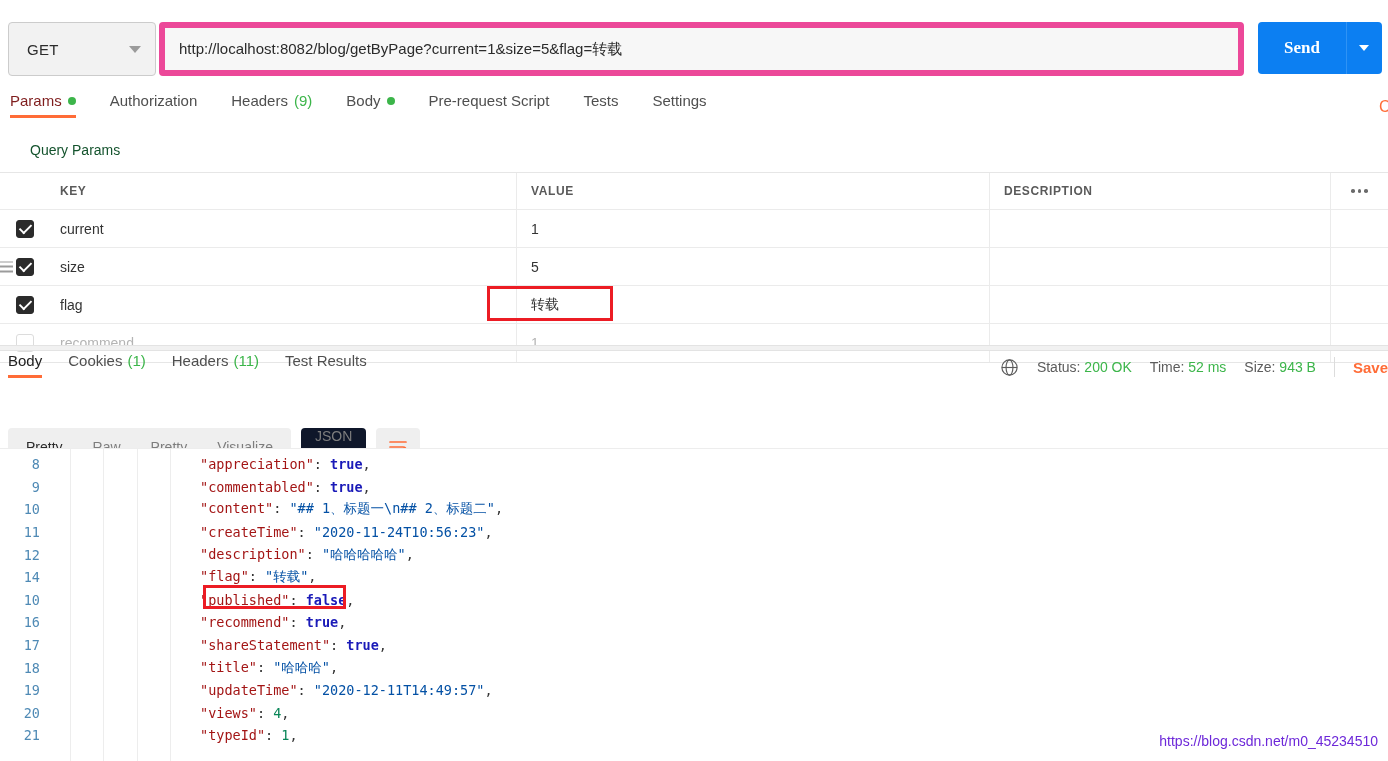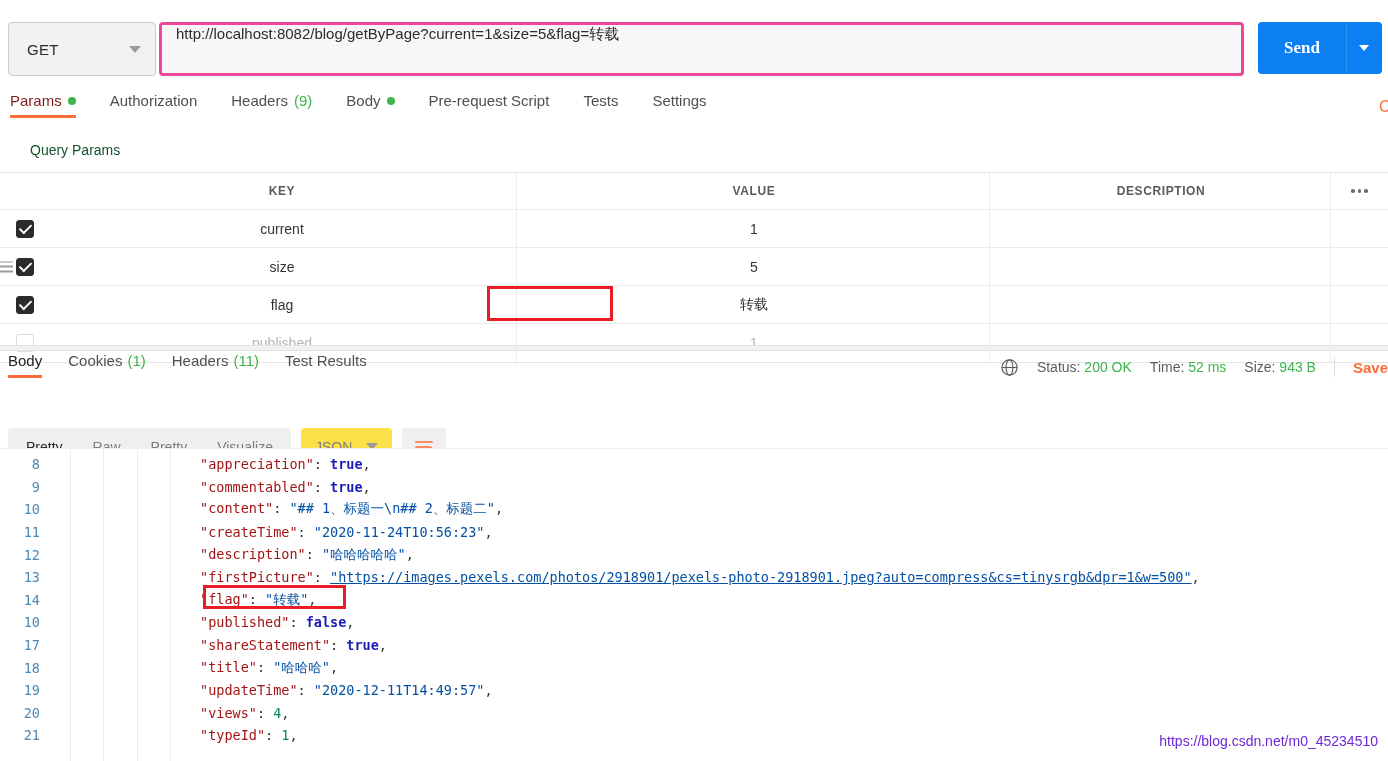--- a/index.html
+++ b/index.html
@@ -28,23 +28,23 @@
   }
   .method-label { font-size: 15px; color: #2b2b2b; letter-spacing: .3px; }
   .caret-down {
     width: 0; height: 0;
     border-left: 6px solid transparent;
     border-right: 6px solid transparent;
     border-top: 7px solid #9b9b9b;
   }
   .url-box {
     flex: 1; height: 54px; margin-left: 3px;
-    border: 3px solid #ec4899; border-radius: 4px;
+    border: 6px solid #ec4899; border-radius: 4px;
     background: #f7f7f7;
-    display: flex; 
+    display: flex; align-items: center;
     padding: 0 14px;
     max-width: 1085px;
     overflow: hidden;
   }
   .url-text {
     font-size: 15px; color: #2b2b2b; white-space: nowrap;
   }
   .send-group {
     display: flex; margin-left: 14px; height: 52px;
     border-radius: 4px; overflow: hidden;
@@ -118,21 +118,20 @@
     position: relative;
   }
   .ptr:last-child { border-bottom: none; }
   .ptr.header { height: 37px; }
   .pcell {
     display: flex; align-items: center;
     border-right: 1px solid #ebebeb;
     padding: 0 12px;
     font-size: 14px; color: #333333;
     overflow: hidden;
-    justify-content: center;
   }
   .c-check { width: 46px; border-right: none; justify-content: flex-start; padding-left: 16px; }
   .c-key   { width: 471px; padding-left: 14px; }
   .c-value { width: 473px; padding-left: 14px; }
   .c-desc  { flex: 1; padding-left: 14px; border-right: none; }
   .c-dots  { width: 58px; border-left: 1px solid #ebebeb; border-right: none;
              justify-content: center; }
   .hdr-txt {
     font-size: 12px; font-weight: bold; color: #5a5a5a;
     letter-spacing: .6px;
@@ -210,23 +209,24 @@
     background: #efefef; border-radius: 4px; height: 37px;
     display: flex; align-items: center; padding: 0 3px;
   }
   .seg-item {
     font-size: 14px; color: #7d7d7d; padding: 0 15px;
     height: 31px; display: flex; align-items: center;
     border-radius: 3px; cursor: pointer;
   }
   .seg-item.active { color: #2b2b2b; }
   .json-seg {
-    background: #fde047; border-radius: 4px; height: 37px;
+    background: #0f172a; border-radius: 4px; height: 37px;
     display: flex; align-items: center; gap: 14px; padding: 0 14px;
     cursor: pointer;
+    flex-direction: column;
   }
   .json-seg .lbl { font-size: 14px; color: #7d7d7d; }
   .wrap-btn {
     background: #efefef; border-radius: 4px; height: 37px; width: 44px;
     display: flex; align-items: center; justify-content: center; cursor: pointer;
   }
 
   
   .code-area {
     position: absolute; left: 0; top: 448px;
@@ -385,21 +385,21 @@
         <div class="pcell c-desc">
           <span></span>
         </div>
         <div class="pcell c-dots"></div>
       </div>
       <div class="ptr faded">
         <div class="pcell c-check">
           <span class="cb"></span>
         </div>
         <div class="pcell c-key">
-          <span>published</span>
+          <span>recommend</span>
         </div>
         <div class="pcell c-value">
           <span>1</span>
         </div>
         <div class="pcell c-desc">
           <span></span>
         </div>
         <div class="pcell c-dots"></div>
       </div>
     </div>
@@ -491,32 +491,32 @@
       </div>
       <div class="code-row">
         <span class="ln">11</span>
         <span class="code-text"><span class="k">"createTime"</span><span class="p">: </span><span class="s">"2020-11-24T10:56:23"</span><span class="p">,</span></span>
       </div>
       <div class="code-row">
         <span class="ln">12</span>
         <span class="code-text"><span class="k">"description"</span><span class="p">: </span><span class="s">"哈哈哈哈哈"</span><span class="p">,</span></span>
       </div>
       <div class="code-row">
-        <span class="ln">13</span>
-        <span class="code-text"><span class="k">"firstPicture"</span><span class="p">: </span><span class="s u">"https://images.pexels.com/photos/2918901/pexels-photo-2918901.jpeg?auto=compress&amp;cs=tinysrgb&amp;dpr=1&amp;w=500"</span><span class="p">,</span></span>
-      </div>
-      <div class="code-row">
         <span class="ln">14</span>
         <span class="code-text"><span class="k">"flag"</span><span class="p">: </span><span class="s">"转载"</span><span class="p">,</span></span>
       </div>
       <div class="code-row">
         <span class="ln">10</span>
         <span class="code-text"><span class="k">"published"</span><span class="p">: </span><span class="b">false</span><span class="p">,</span></span>
       </div>
       <div class="code-row">
+        <span class="ln">16</span>
+        <span class="code-text"><span class="k">"recommend"</span><span class="p">: </span><span class="b">true</span><span class="p">,</span></span>
+      </div>
+      <div class="code-row">
         <span class="ln">17</span>
         <span class="code-text"><span class="k">"shareStatement"</span><span class="p">: </span><span class="b">true</span><span class="p">,</span></span>
       </div>
       <div class="code-row">
         <span class="ln">18</span>
         <span class="code-text"><span class="k">"title"</span><span class="p">: </span><span class="s">"哈哈哈"</span><span class="p">,</span></span>
       </div>
       <div class="code-row">
         <span class="ln">19</span>
         <span class="code-text"><span class="k">"updateTime"</span><span class="p">: </span><span class="s">"2020-12-11T14:49:57"</span><span class="p">,</span></span>

